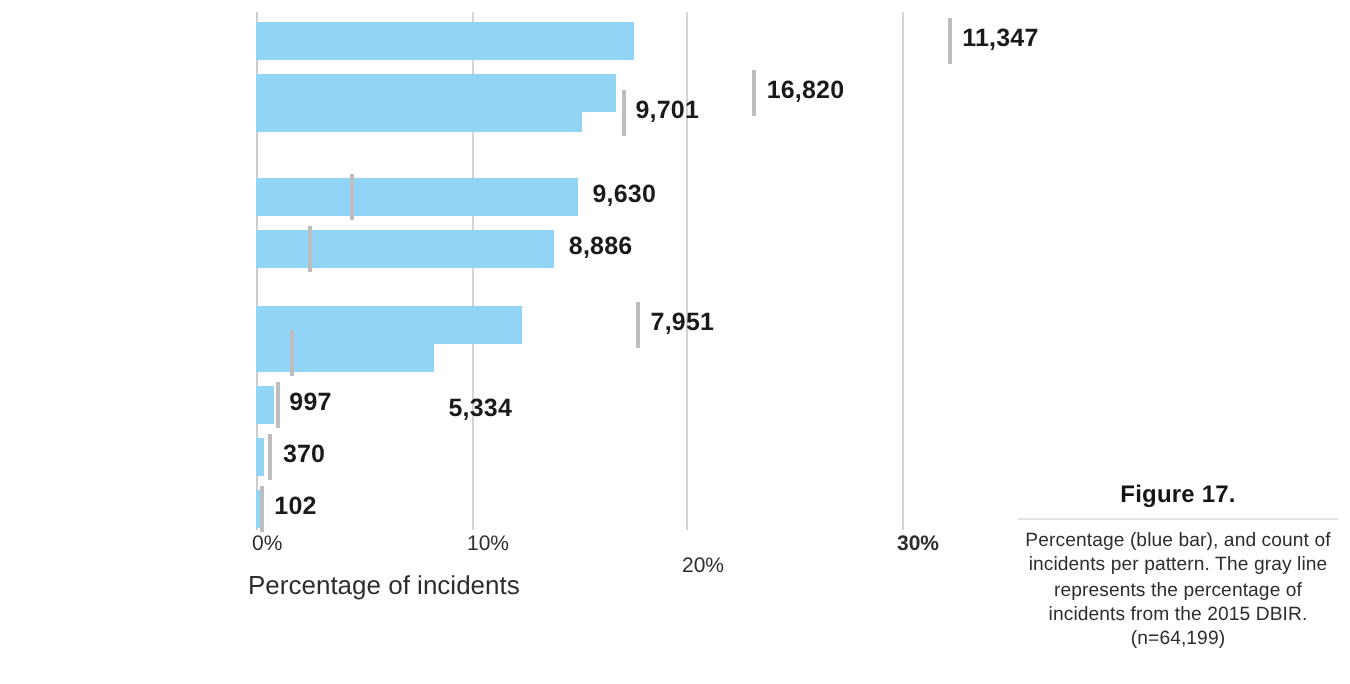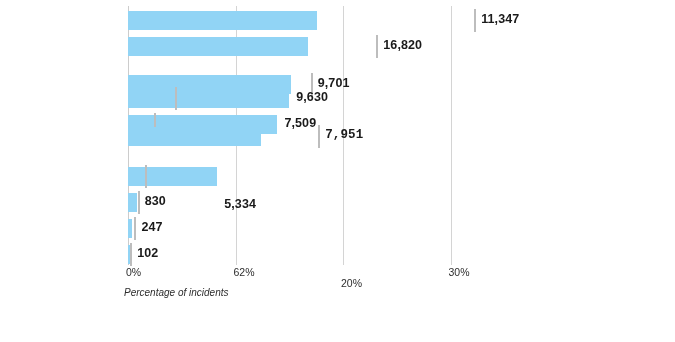--- a/index.html
+++ b/index.html
@@ -99,25 +99,24 @@
     top: 0;
     font-size: 10.5px;
     line-height: 13px;
     color: #2d2d2d;
     white-space: nowrap;
   }
   .xlabel {
     position: absolute;
     left: 124px;
     top: 20px;
-    font-size: 10px;
+    font-size: 13px;
     line-height: 13px;
     color: #2d2d2d;
     white-space: nowrap;
-    font-style: italic;
   }
 
   
   #caption {
     position: absolute;
     left: 509px;
     top: 240px;
     width: 160px;
   }
   .caption-title {
@@ -159,66 +158,71 @@
         <div class="row" style="top: 8px;">
           <div class="bar" style="width: 189.2px; background: rgb(145, 212, 245);"></div>
           <div class="grayline" style="left: 474.15px; background: rgb(189, 189, 189);"></div>
           <div class="bar-value" style="left: 481.15px;">11,347</div>
         </div>
         <div class="row" style="top: 34px;">
           <div class="bar" style="width: 179.525px; background: rgb(145, 212, 245);"></div>
           <div class="grayline" style="left: 376.325px; background: rgb(189, 189, 189);"></div>
           <div class="bar-value" style="left: 383.325px;">16,820</div>
         </div>
-        <div class="row" style="top: 72px; padding-left: 36px;">
+        <div class="row" style="top: 44px; padding-left: 36px;">
           <div class="bar" style="width: 163.4px; background: rgb(145, 212, 245);"></div>
           <div class="grayline" style="left: 310.75px; background: rgb(189, 189, 189);"></div>
           <div class="bar-value" style="left: 317.75px;">9,701</div>
         </div>
         <div class="row" style="top: 86px;">
           <div class="bar" style="width: 161.25px; background: rgb(145, 212, 245);"></div>
           <div class="grayline" style="left: 175.3px; background: rgb(189, 189, 189);"></div>
           <div class="bar-value" style="left: 296.25px;">9,630</div>
         </div>
         <div class="row" style="top: 112px;">
           <div class="bar" style="width: 149.425px; background: rgb(145, 212, 245);"></div>
           <div class="grayline" style="left: 153.8px; background: rgb(189, 189, 189);"></div>
-          <div class="bar-value" style="left: 284.425px;">7,509</div>
-        </div>
-        <div class="row" style="top: 124px; font-family: Liberation Mono, monospace;">
+          <div class="bar-value" style="left: 284.425px;">8,886</div>
+        </div>
+        <div class="row" style="top: 150px;">
           <div class="bar" style="width: 133.3px; background: rgb(145, 212, 245);"></div>
           <div class="grayline" style="left: 318.275px; background: rgb(189, 189, 189);"></div>
           <div class="bar-value" style="left: 325.275px;">7,951</div>
         </div>
         <div class="row" style="top: 164px;">
           <div class="bar" style="width: 89.225px; background: rgb(145, 212, 245);"></div>
           <div class="grayline" style="left: 145.2px; background: rgb(189, 189, 189);"></div>
           <div class="bar-value" style="left: 224.225px; margin-top: 29px;">5,334</div>
         </div>
         <div class="row" style="top: 190px;">
           <div class="bar" style="width: 8.6px; background: rgb(145, 212, 245);"></div>
           <div class="grayline" style="left: 137.675px; background: rgb(189, 189, 189);"></div>
-          <div class="bar-value" style="left: 144.675px;">830</div>
+          <div class="bar-value" style="left: 144.675px;">997</div>
         </div>
         <div class="row" style="top: 216px;">
           <div class="bar" style="width: 4.3px; background: rgb(145, 212, 245);"></div>
           <div class="grayline" style="left: 134.45px; background: rgb(189, 189, 189);"></div>
-          <div class="bar-value" style="left: 141.45px;">247</div>
+          <div class="bar-value" style="left: 141.45px;">370</div>
         </div>
         <div class="row" style="top: 242px;">
           <div class="bar" style="width: 2.15px; background: rgb(145, 212, 245);"></div>
           <div class="grayline" style="left: 130.15px; background: rgb(189, 189, 189);"></div>
           <div class="bar-value" style="left: 137.15px;">102</div>
         </div>
       </div>
 
     <div class="xaxis">
       <div class="xlabel">Percentage of incidents</div>
     <div class="xtick" style="left: 126px;">0%</div>
-        <div class="xtick" style="left: 233.5px;">62%</div>
+        <div class="xtick" style="left: 233.5px;">10%</div>
         <div class="xtick" style="left: 341px; margin-top: 11px;">20%</div>
-        <div class="xtick" style="left: 448.5px;">30%</div>
+        <div class="xtick" style="left: 448.5px; font-weight: bold;">30%</div>
       </div>
 
   </div>
 
+  <div id="caption">
+    <div class="caption-title">Figure 17.</div>
+    <div class="caption-rule"></div>
+    <div class="caption-body">Percentage (blue bar), and count of incidents per pattern. The gray line represents the percentage of incidents from the 2015 DBIR. (n=64,199)</div>
+  </div>
 
 </div>
 
 </body></html>

